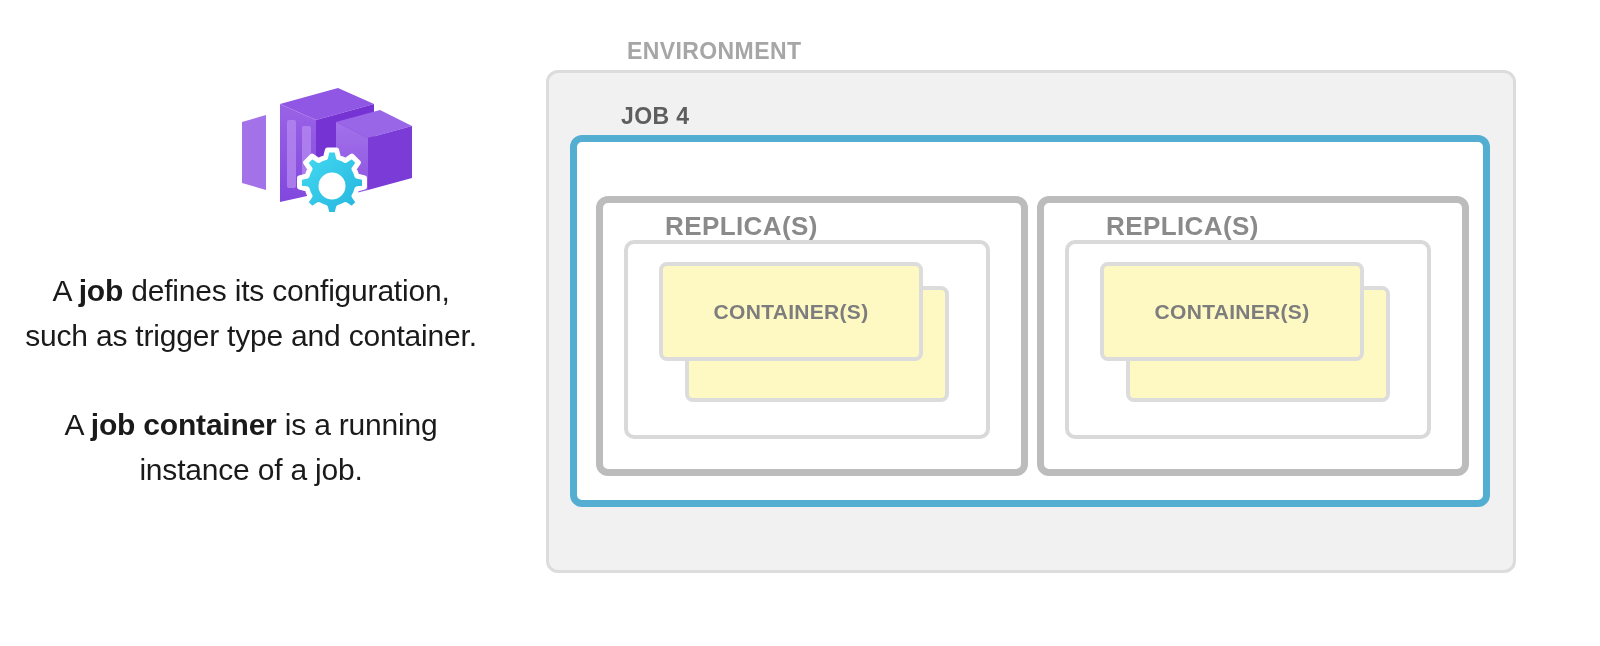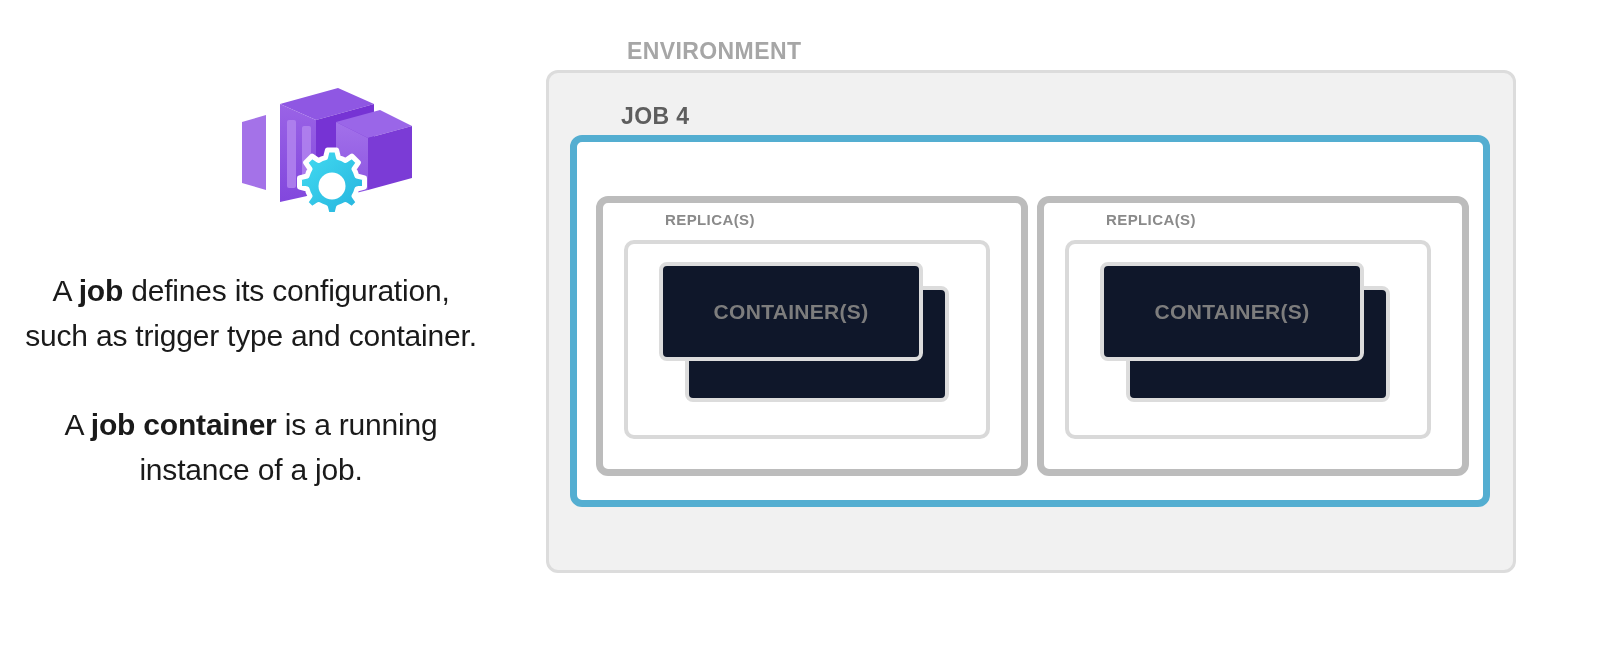--- a/index.html
+++ b/index.html
@@ -123,21 +123,21 @@
     background: #ffffff;
     border: 7px solid #bcbcbc;
     border-radius: 12px;
   }
   #job-execution-1-box { left: 76px; }
   #job-execution-2-box { left: 517px; }
 
   .replica-label {
     position: absolute;
     top: 211px;
-    font-size: 15px;
+    font-size: 26px;
     color: #8a8a8a;
   }
   #replica-1-label { left: 109px; }
   #replica-2-label { left: 550px; }
 
   .replica-box {
     position: absolute;
     top: 240px;
     width: 366px;
     height: 199px;
@@ -153,21 +153,21 @@
     position: absolute;
     top: 262px;
     width: 290px;
     height: 140px;
   }
   #container-stack-1 { left: 139px; }
   #container-stack-2 { left: 580px; }
 
   .container-card {
     position: absolute;
-    background: #0f172a;
+    background: #fef9c3;
     border: 4px solid #dcdcdc;
     border-radius: 8px;
   }
 
   .container-card.back {
     left: 26px;
     top: 24px;
     width: 264px;
     height: 116px;
     z-index: 1;

